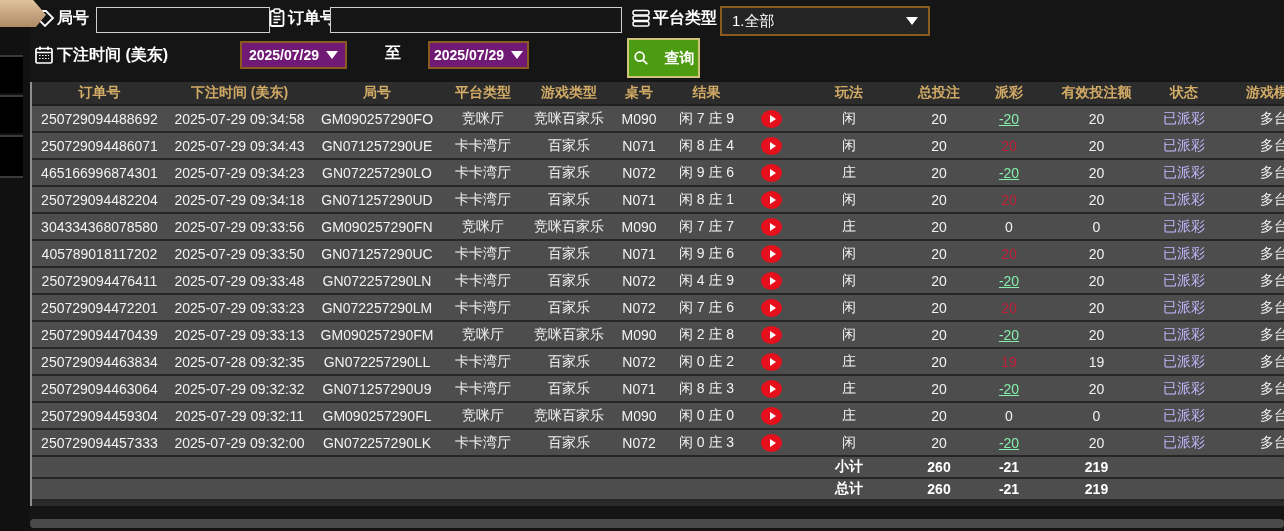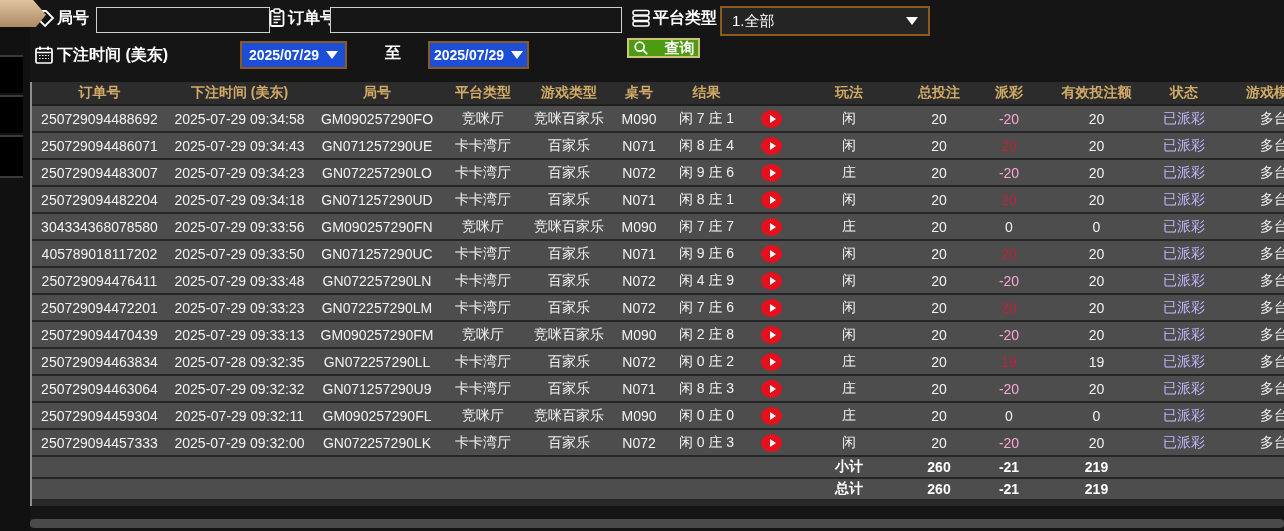--- a/index.html
+++ b/index.html
@@ -27,33 +27,33 @@
   .filterbar { position:absolute; left:30px; top:0; width:1254px; height:82px; background:#151515; }
   .flabel { position:absolute; font-size:16px; font-weight:bold; color:#fff; white-space:nowrap; }
   .ficon  { position:absolute; width:20px; height:20px; }
   .ficon svg { width:100%; height:100%; display:block; }
   .txtinput {
     position:absolute; height:26px; background:#161616;
     border:1px solid #cfcfcf; color:#fff; font-size:14px; padding:0 6px;
     font-family:inherit;
   }
   .datebox {
-    position:absolute; height:28px; background:#1d4ed8;
+    position:absolute; height:28px; background:#701a75;
     border:2px solid #8a5a1e; color:#fff; font-weight:bold; font-size:14px;
     display:flex; align-items:center; justify-content:center; gap:7px; cursor:pointer;
   }
   .caret { width:0; height:0; border-left:6px solid transparent; border-right:6px solid transparent; border-top:8px solid #fff; }
   .dropdown {
     position:absolute; height:30px; background:#242424;
     border:2px solid #8a5a1e; color:#fff; font-size:15px;
     display:flex; align-items:center; padding:0 10px; cursor:pointer;
   }
   .dropdown .caret { margin-left:auto; }
   .searchbtn {
-    position:absolute; left:597px; top:38px; width:73px; height:20px;
+    position:absolute; left:597px; top:38px; width:73px; height:40px;
     background:#4d9b10; border:2px solid #cfc37a; color:#fff;
     font-size:15px; font-weight:bold;
     display:flex; align-items:center; justify-content:center; gap:16px; cursor:pointer;
     font-family:inherit;
   }
   .searchbtn svg { width:16px; height:16px; }
 
   
   .table-wrap {
     position:absolute; left:30px; top:82px; width:1254px; height:424px;
@@ -64,21 +64,21 @@
     display:grid;
     grid-template-columns:135px 145px 130px 82px 90px 50px 85px 45px 110px 70px 70px 105px 70px 110px;
     align-items:center;
   }
   .thead { height:24px; background:#2c2c2c; color:#d2ab66; font-weight:bold; font-size:14px; border-bottom:2px solid #1f1f1f; }
   .trow  { height:27px; background:#4d4d4d; border-bottom:2px solid #262626; color:#f2f2f2; font-size:14px; }
   .cell  { text-align:center; white-space:nowrap; overflow:hidden; }
   .totalrow { height:22px; background:#4d4d4d; border-bottom:2px solid #262626; font-weight:bold; color:#e6e61c; font-size:14px; }
   .totalrow .cell { color:#ffffff; }
   .pos  { color:#c21f38; }
-  .neg  { color:#f9a8d4; }
+  .neg  { color:#86efac;text-decoration:underline; }
   .zero { color:#f2f2f2; }
   .status-ok { color:#c4b5fd; }
   .playbtn {
     width:21px; height:18px; border-radius:50%; background:#e6101d;
     display:flex; align-items:center; justify-content:center; margin:0 auto; cursor:pointer;
   }
   .playbtn::after { content:""; display:block; width:0; height:0; margin-left:2px;
     border-top:4px solid transparent; border-bottom:4px solid transparent; border-left:6px solid #fff; }
 
   .hscroll {
@@ -179,21 +179,21 @@
     </div>
 
     <div>
   <div class="trow">
     <div class="cell">250729094488692</div>
     <div class="cell">2025-07-29 09:34:58</div>
     <div class="cell">GM090257290FO</div>
     <div class="cell">竞咪厅</div>
     <div class="cell">竞咪百家乐</div>
     <div class="cell">M090</div>
-    <div class="cell">闲 7 庄 1</div>
+    <div class="cell">闲 7 庄 9</div>
     <div class="cell">
             <span class="playbtn"></span>
           </div>
     <div class="cell">闲</div>
     <div class="cell">20</div>
     <div class="cell neg">-20</div>
     <div class="cell">20</div>
     <div class="cell status-ok">已派彩</div>
     <div class="cell">多台</div>
   </div>
@@ -211,21 +211,21 @@
           </div>
     <div class="cell">闲</div>
     <div class="cell">20</div>
     <div class="cell pos">20</div>
     <div class="cell">20</div>
     <div class="cell status-ok">已派彩</div>
     <div class="cell">多台</div>
   </div>
 
   <div class="trow">
-    <div class="cell">250729094483007</div>
+    <div class="cell">465166996874301</div>
     <div class="cell">2025-07-29 09:34:23</div>
     <div class="cell">GN072257290LO</div>
     <div class="cell">卡卡湾厅</div>
     <div class="cell">百家乐</div>
     <div class="cell">N072</div>
     <div class="cell">闲 9 庄 6</div>
     <div class="cell">
             <span class="playbtn"></span>
           </div>
     <div class="cell">庄</div>

